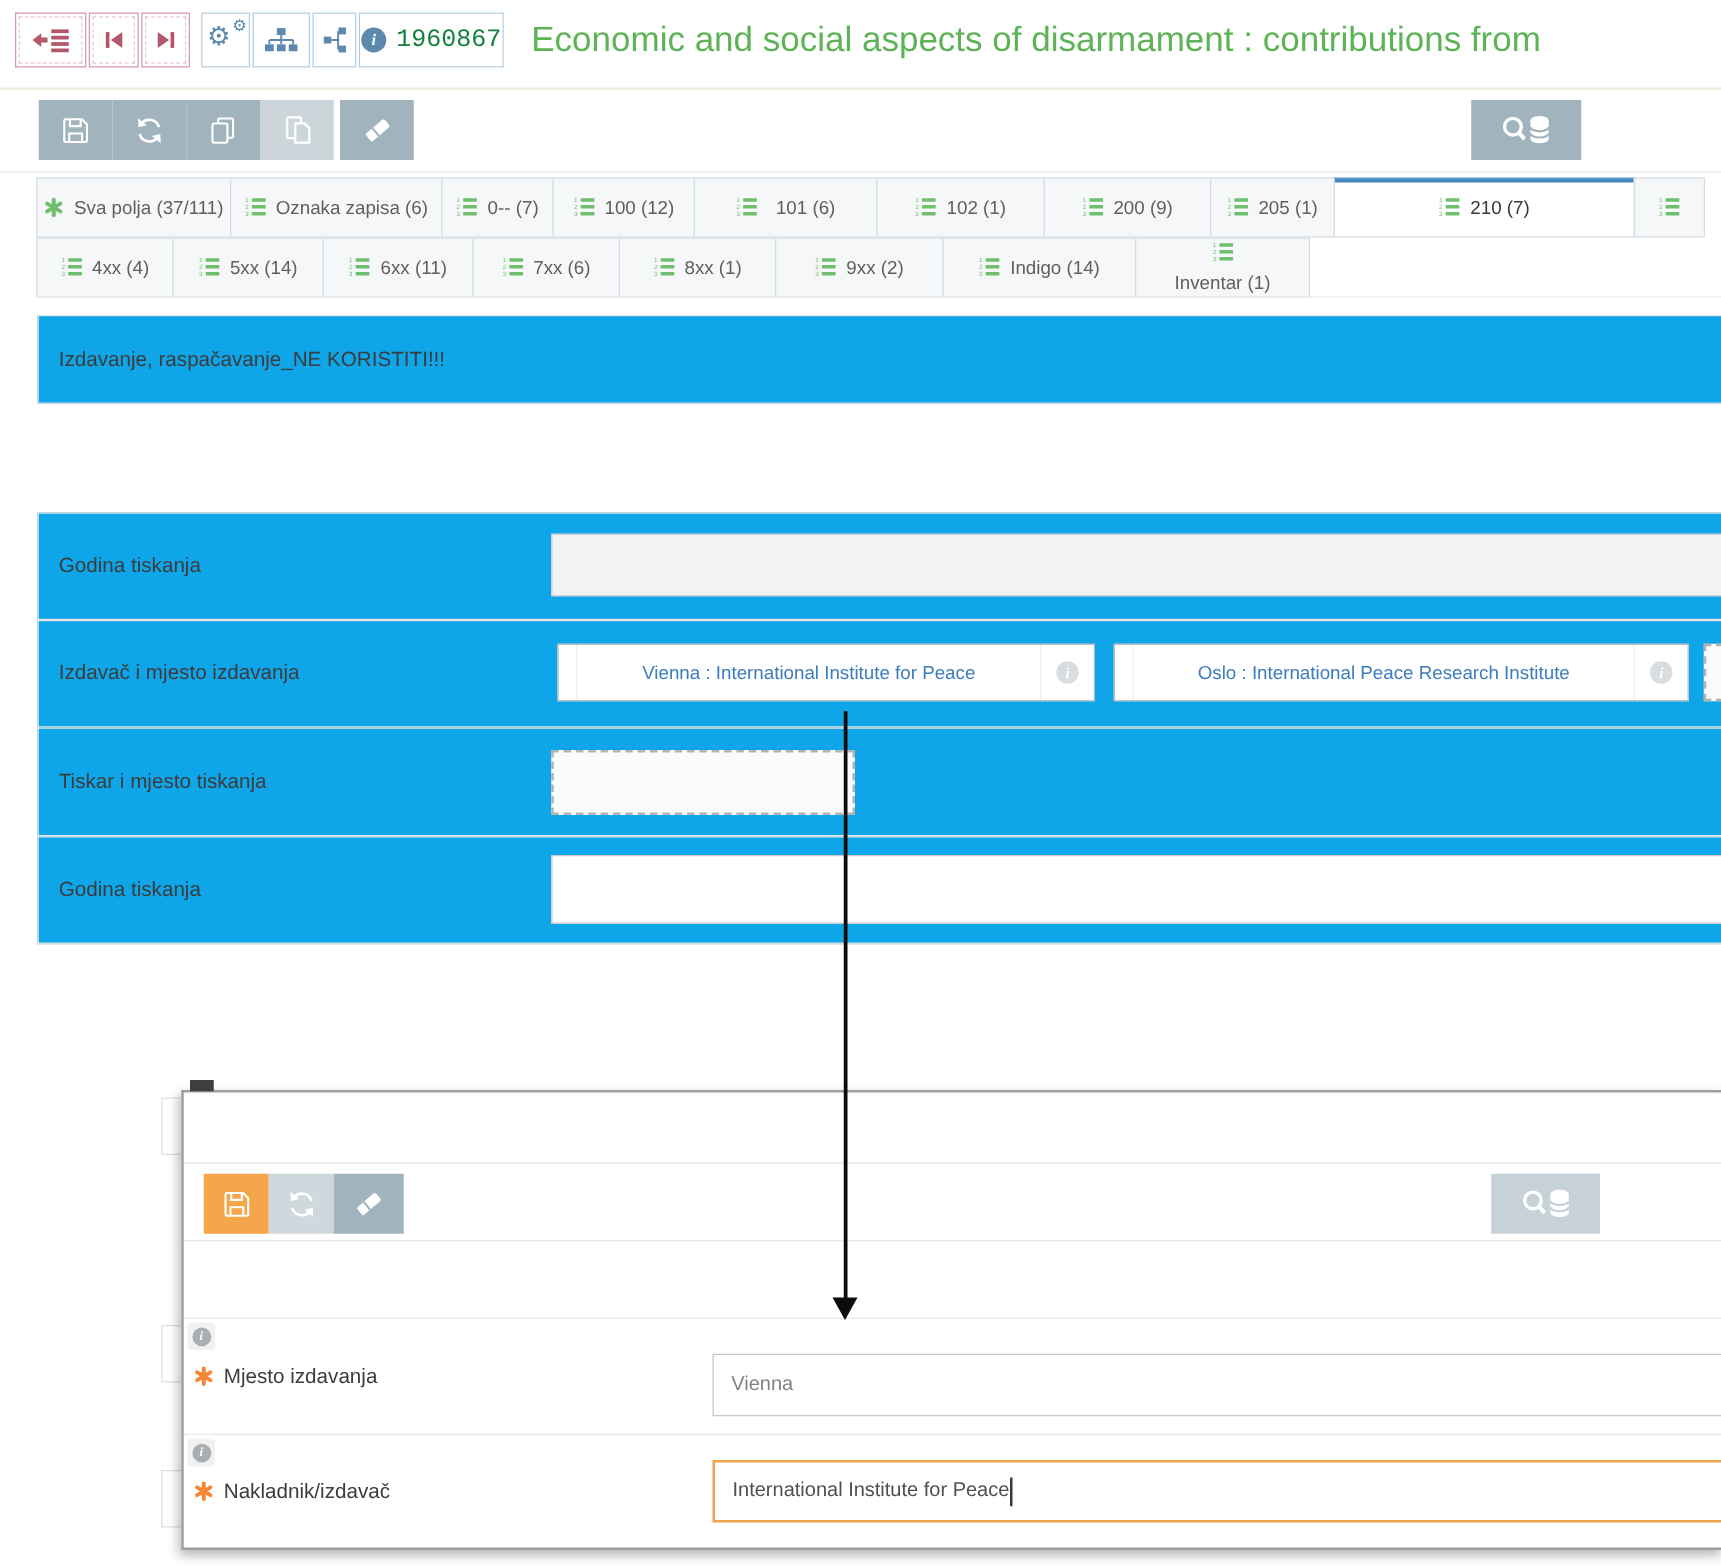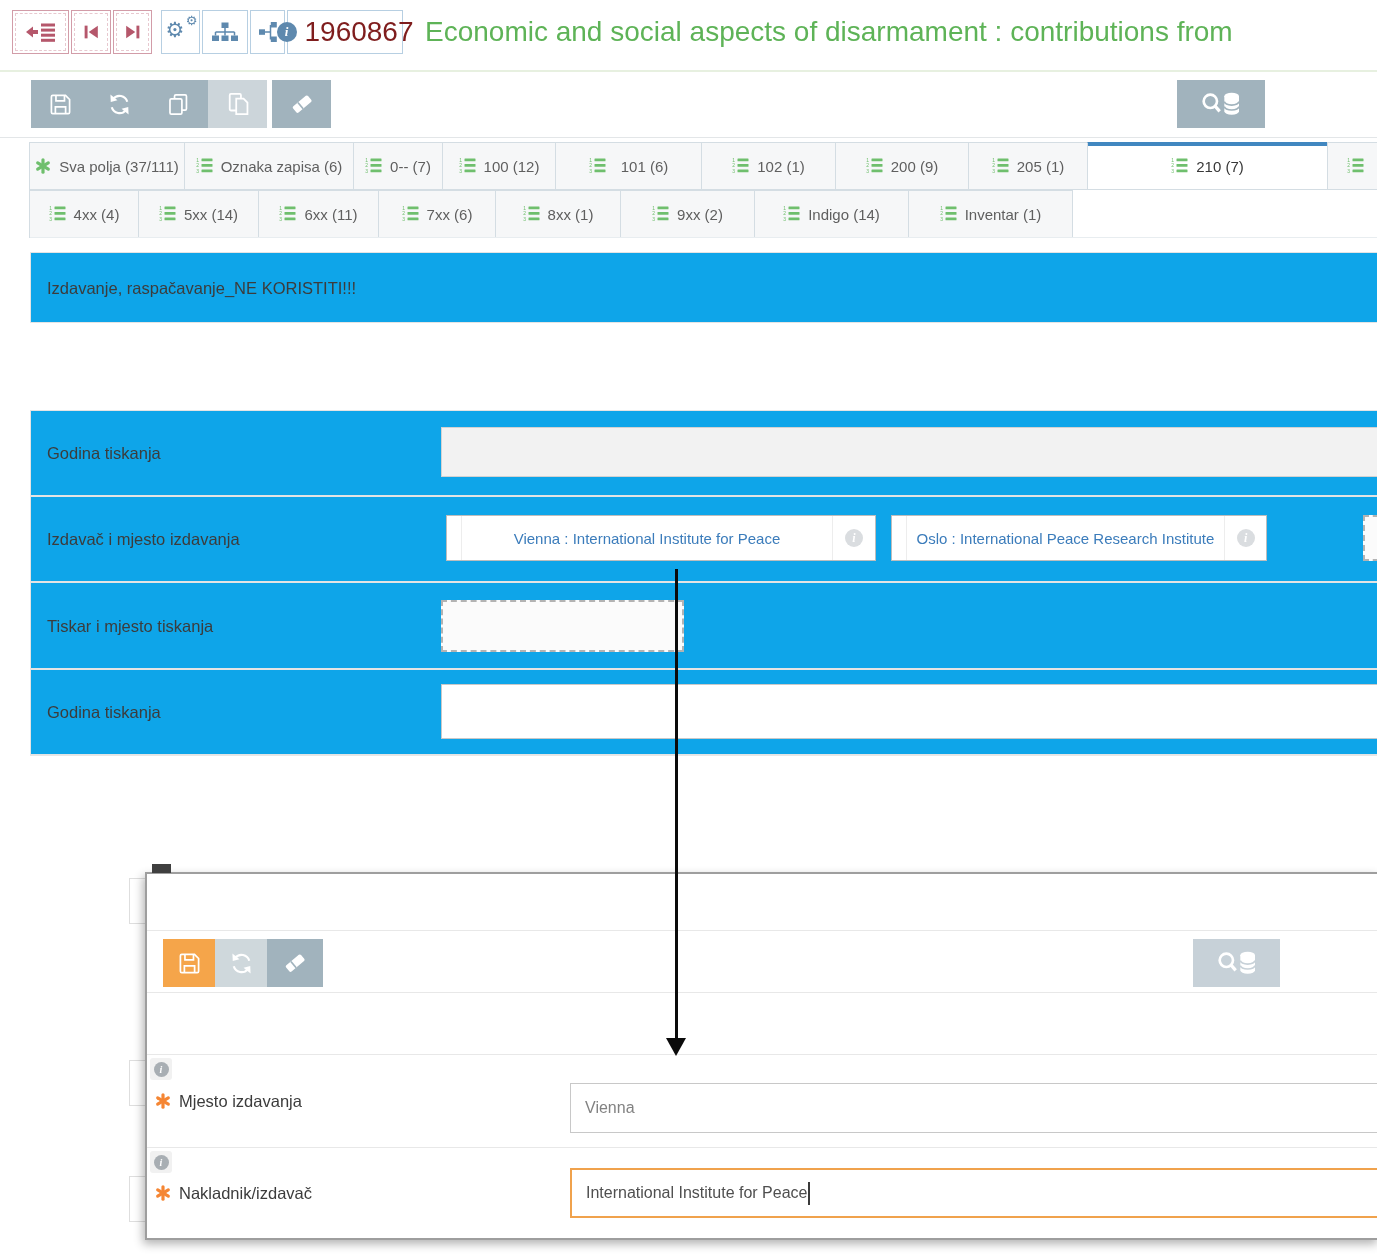--- a/index.html
+++ b/index.html
@@ -4,21 +4,21 @@
 <style>
   html,body{margin:0;padding:0;background:#fff;}
   .page{position:relative;width:1377px;height:1254px;background:#fff;overflow:hidden;
         font-family:"Liberation Sans","DejaVu Sans",sans-serif;color:#3c3c3c;}
 
   
   .hbtn{position:absolute;top:10px;height:44px;background:#fff;display:flex;align-items:center;
         justify-content:center;box-sizing:border-box;cursor:pointer;}
   .hbtn.red{border:1px solid #d29ca8;outline:1px dashed #e8c8cf;outline-offset:-4px;}
   .hbtn.blue{border:1px solid #b7cfe2;}
-  .rec-num{color:#7f1d1d;font-size:28px;margin-left:8px;}
+  .rec-num{color:#15803d;font-size:20px;margin-left:8px;font-family:Liberation Mono, monospace;}
   .gearwrap{position:relative;width:30px;height:30px;color:#5e89ae;}
   .gear1{position:absolute;left:0;top:2px;font-size:21px;line-height:21px;}
   .gear2{position:absolute;right:-2px;top:-3px;font-size:13px;line-height:13px;}
   .page-title{position:absolute;left:425px;top:11px;font-size:28px;line-height:42px;
               color:#5eb357;white-space:nowrap;}
 
   
   .green-sep{position:absolute;left:0;top:70px;width:100%;height:2px;background:#e7f0e0;}
   .toolbar-bottom{position:absolute;left:0;top:137px;width:100%;height:1px;background:#e3e6e8;}
   .tbtn{position:absolute;height:48px;display:flex;align-items:center;justify-content:center;cursor:pointer;}
@@ -287,21 +287,21 @@
       <rect x="5.5" y="0.5" width="11" height="2.8" rx="0.5"></rect>
             <rect x="5.5" y="6" width="11" height="2.8" rx="0.5"></rect>
       <rect x="5.5" y="11.5" width="11" height="2.8" rx="0.5"></rect>
       <text x="0.3" y="3.8" font-size="5" font-family="Liberation Sans,sans-serif">1</text>
       <text x="0.3" y="9.3" font-size="5" font-family="Liberation Sans,sans-serif">2</text>
       <text x="0.3" y="14.8" font-size="5" font-family="Liberation Sans,sans-serif">3</text>
           </svg>
         </span>
         <span>200 (9)</span>
       </div>
-      <div class="tab" style="width: 120px;">
+      <div class="tab" style="width: 100px;">
         <span class="ic">
           <svg width="17" height="16" viewBox="0 0 17 16" fill="#6fbf6d">
       <rect x="5.5" y="0.5" width="11" height="2.8" rx="0.5"></rect>
             <rect x="5.5" y="6" width="11" height="2.8" rx="0.5"></rect>
       <rect x="5.5" y="11.5" width="11" height="2.8" rx="0.5"></rect>
       <text x="0.3" y="3.8" font-size="5" font-family="Liberation Sans,sans-serif">1</text>
       <text x="0.3" y="9.3" font-size="5" font-family="Liberation Sans,sans-serif">2</text>
       <text x="0.3" y="14.8" font-size="5" font-family="Liberation Sans,sans-serif">3</text>
           </svg>
         </span>
@@ -418,21 +418,21 @@
       <rect x="5.5" y="0.5" width="11" height="2.8" rx="0.5"></rect>
             <rect x="5.5" y="6" width="11" height="2.8" rx="0.5"></rect>
       <rect x="5.5" y="11.5" width="11" height="2.8" rx="0.5"></rect>
       <text x="0.3" y="3.8" font-size="5" font-family="Liberation Sans,sans-serif">1</text>
       <text x="0.3" y="9.3" font-size="5" font-family="Liberation Sans,sans-serif">2</text>
       <text x="0.3" y="14.8" font-size="5" font-family="Liberation Sans,sans-serif">3</text>
           </svg>
         </span>
         <span>Indigo (14)</span>
       </div>
-      <div class="tab" style="width: 165px;">
+      <div class="tab" style="width: 140px; flex-direction: column;">
         <span class="ic">
           <svg width="17" height="16" viewBox="0 0 17 16" fill="#6fbf6d">
       <rect x="5.5" y="0.5" width="11" height="2.8" rx="0.5"></rect>
             <rect x="5.5" y="6" width="11" height="2.8" rx="0.5"></rect>
       <rect x="5.5" y="11.5" width="11" height="2.8" rx="0.5"></rect>
       <text x="0.3" y="3.8" font-size="5" font-family="Liberation Sans,sans-serif">1</text>
       <text x="0.3" y="9.3" font-size="5" font-family="Liberation Sans,sans-serif">2</text>
       <text x="0.3" y="14.8" font-size="5" font-family="Liberation Sans,sans-serif">3</text>
           </svg>
         </span>
@@ -453,21 +453,21 @@
 
   <div class="rowbox" style="top:496px;height:84px;">
     <div class="rowlabel">Izdavač i mjesto izdavanja</div>
     <div class="chip" style="left:415px;top:18px;width:430px;height:46px;">
       <span class="pad"></span>
       <span class="txt">Vienna : International Institute for Peace</span>
       <span class="inf">
           <span class="icirc">i</span>
         </span>
     </div>
-    <div class="chip" style="left:860px;top:18px;width:376px;height:46px;">
+    <div class="chip" style="left:860px;top:18px;width:460px;height:46px;">
       <span class="pad"></span>
       <span class="txt">Oslo : International Peace Research Institute</span>
       <span class="inf">
           <span class="icirc">i</span>
         </span>
     </div>
     <div class="finput dashedbox" style="left:1332px;top:18px;height:46px;width:45px;"></div>
   </div>
 
   <div class="rowbox" style="top:582px;height:85px;">

